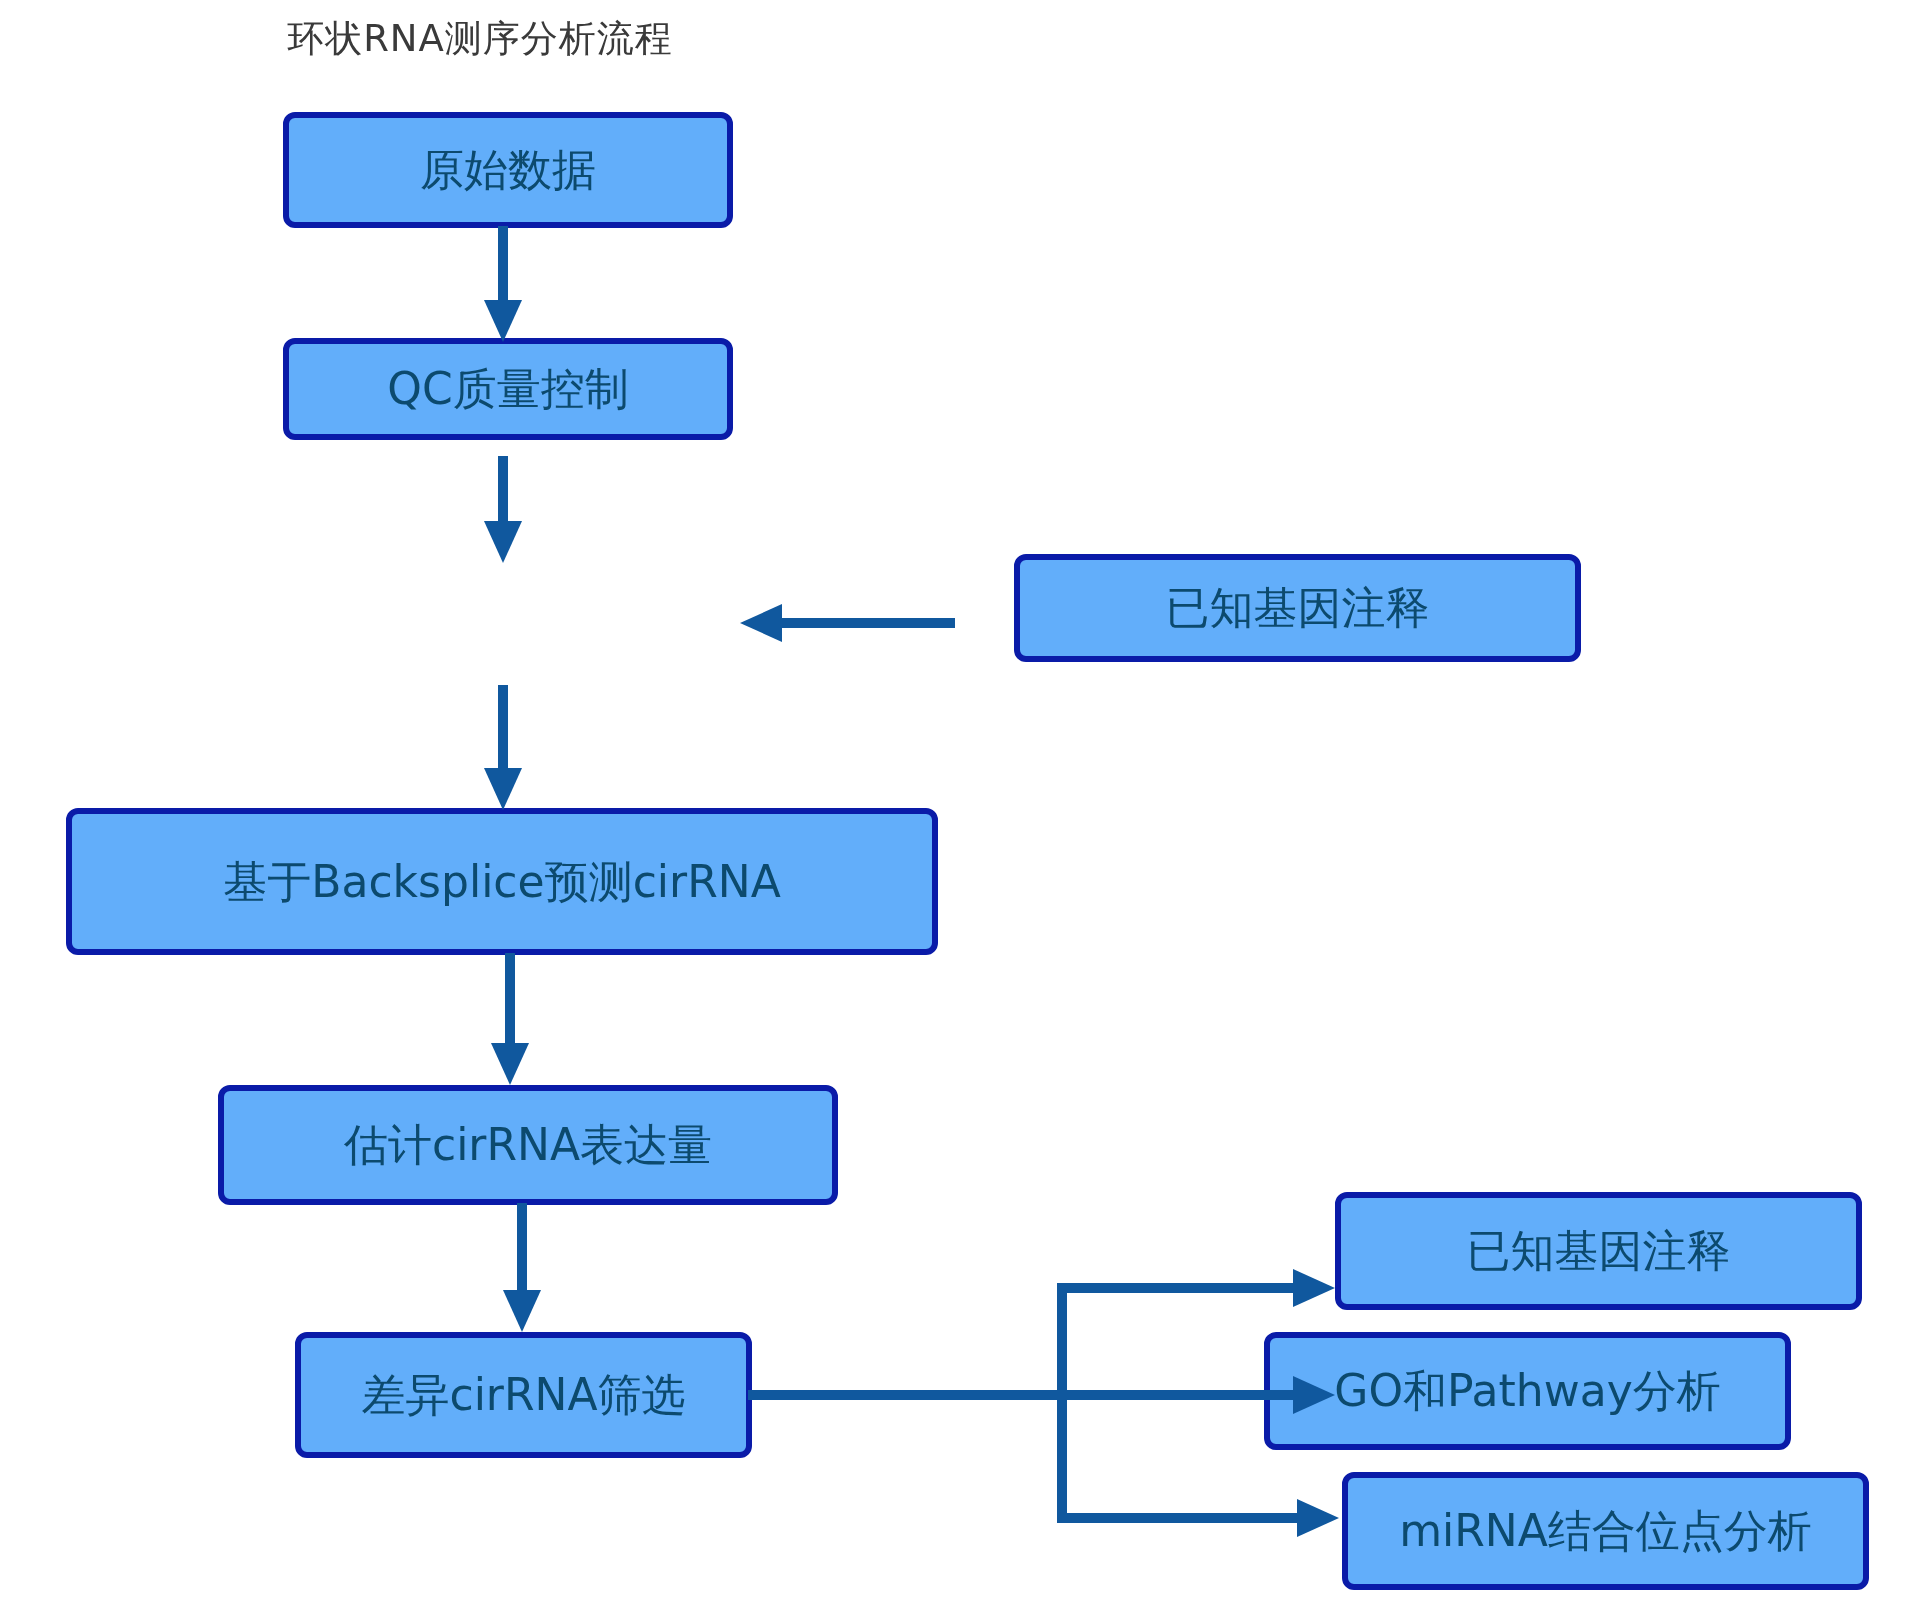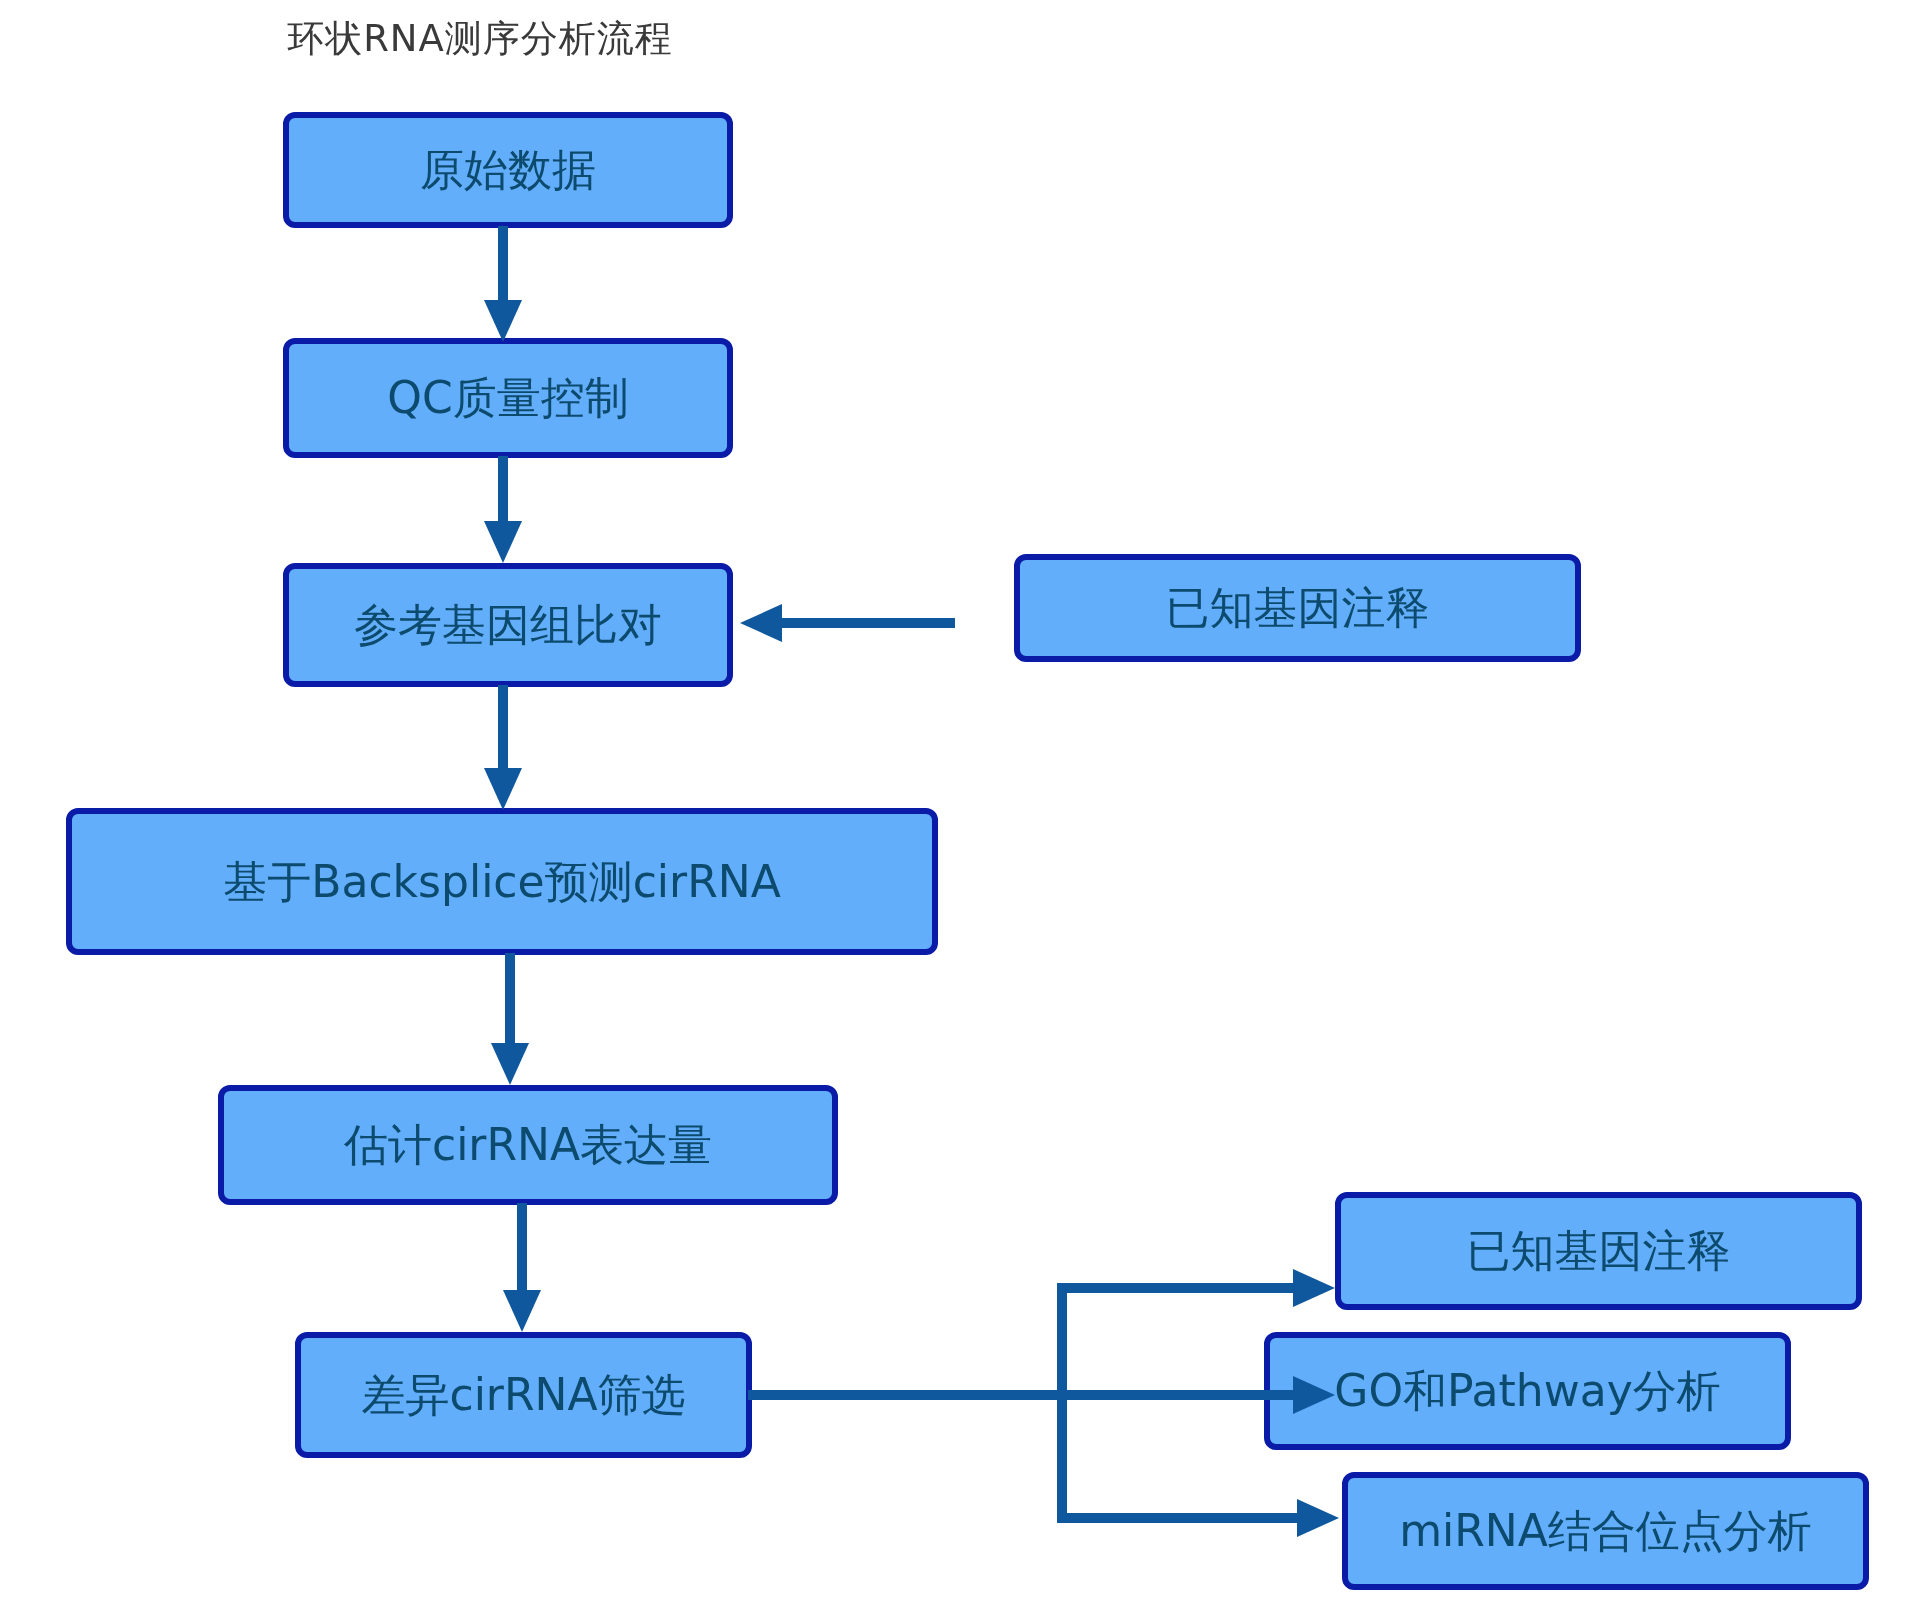--- a/index.html
+++ b/index.html
@@ -45,23 +45,22 @@
 </style>
 </head>
 <body>
 
 <div class="canvas">
 
   <div class="diagram-title">环状RNA测序分析流程</div>
 
   <div class="node" style="left:283px; top:112px; width:450px; height:116px;">原始数据</div>
 
-  <div class="node" style="left:283px; top:338px; width:450px; height:120px;">QC质量控制</div>
+  <div class="node" style="left:283px; top:338px; width:450px; height:102px;">QC质量控制</div>
 
-  <div class="node" style="left:283px; top:563px; width:450px; height:124px;">参考基因组比对</div>
 
   <div class="node" style="left:1014px; top:554px; width:567px; height:108px;">已知基因注释</div>
 
   <div class="node" style="left:66px; top:808px; width:872px; height:147px;">基于Backsplice预测cirRNA</div>
 
   <div class="node" style="left:218px; top:1085px; width:620px; height:120px;">估计cirRNA表达量</div>
 
   <div class="node" style="left:295px; top:1332px; width:457px; height:126px;">差异cirRNA筛选</div>
 
   <div class="node" style="left:1335px; top:1192px; width:527px; height:118px;">已知基因注释</div>

